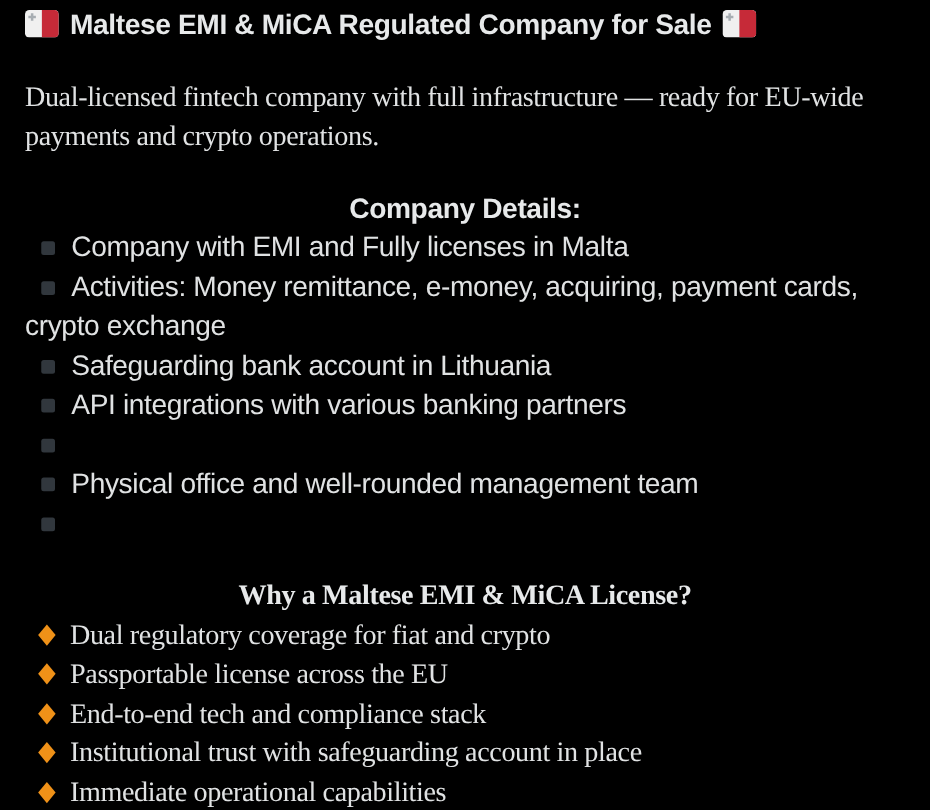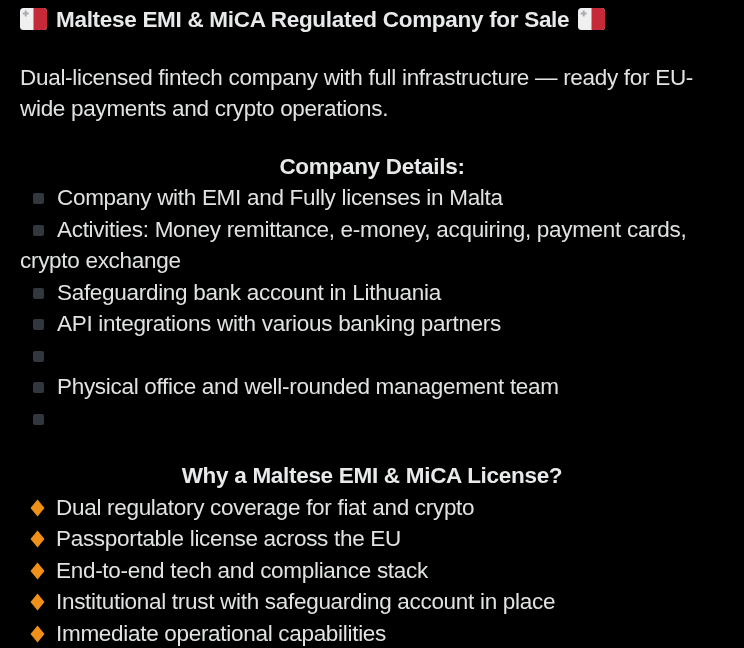--- a/index.html
+++ b/index.html
@@ -19,25 +19,26 @@
     padding: 4px 20px 0 20px;
   }
   .post-title {
     font-weight: 700;
     color: #e7e9ea;
     margin: 0 0 26px 0;
     white-space: nowrap;
   }
   .post-intro {
     margin: 0 0 26px 0;
+    font-family: Liberation Serif, serif;
   }
   .section {
     margin: 0 0 26px 0;
   }
-  .section:last-child { margin-bottom: 16px; }
+  .section:last-child { margin-bottom: 16px; font-family: Liberation Serif, serif; }
   .section-heading {
     font-weight: 700;
     color: #e7e9ea;
     margin: 0;
     text-align: center;
   }
   .bullet-item { margin: 0; }
   
   .square-bullet {
     display: inline-block;

